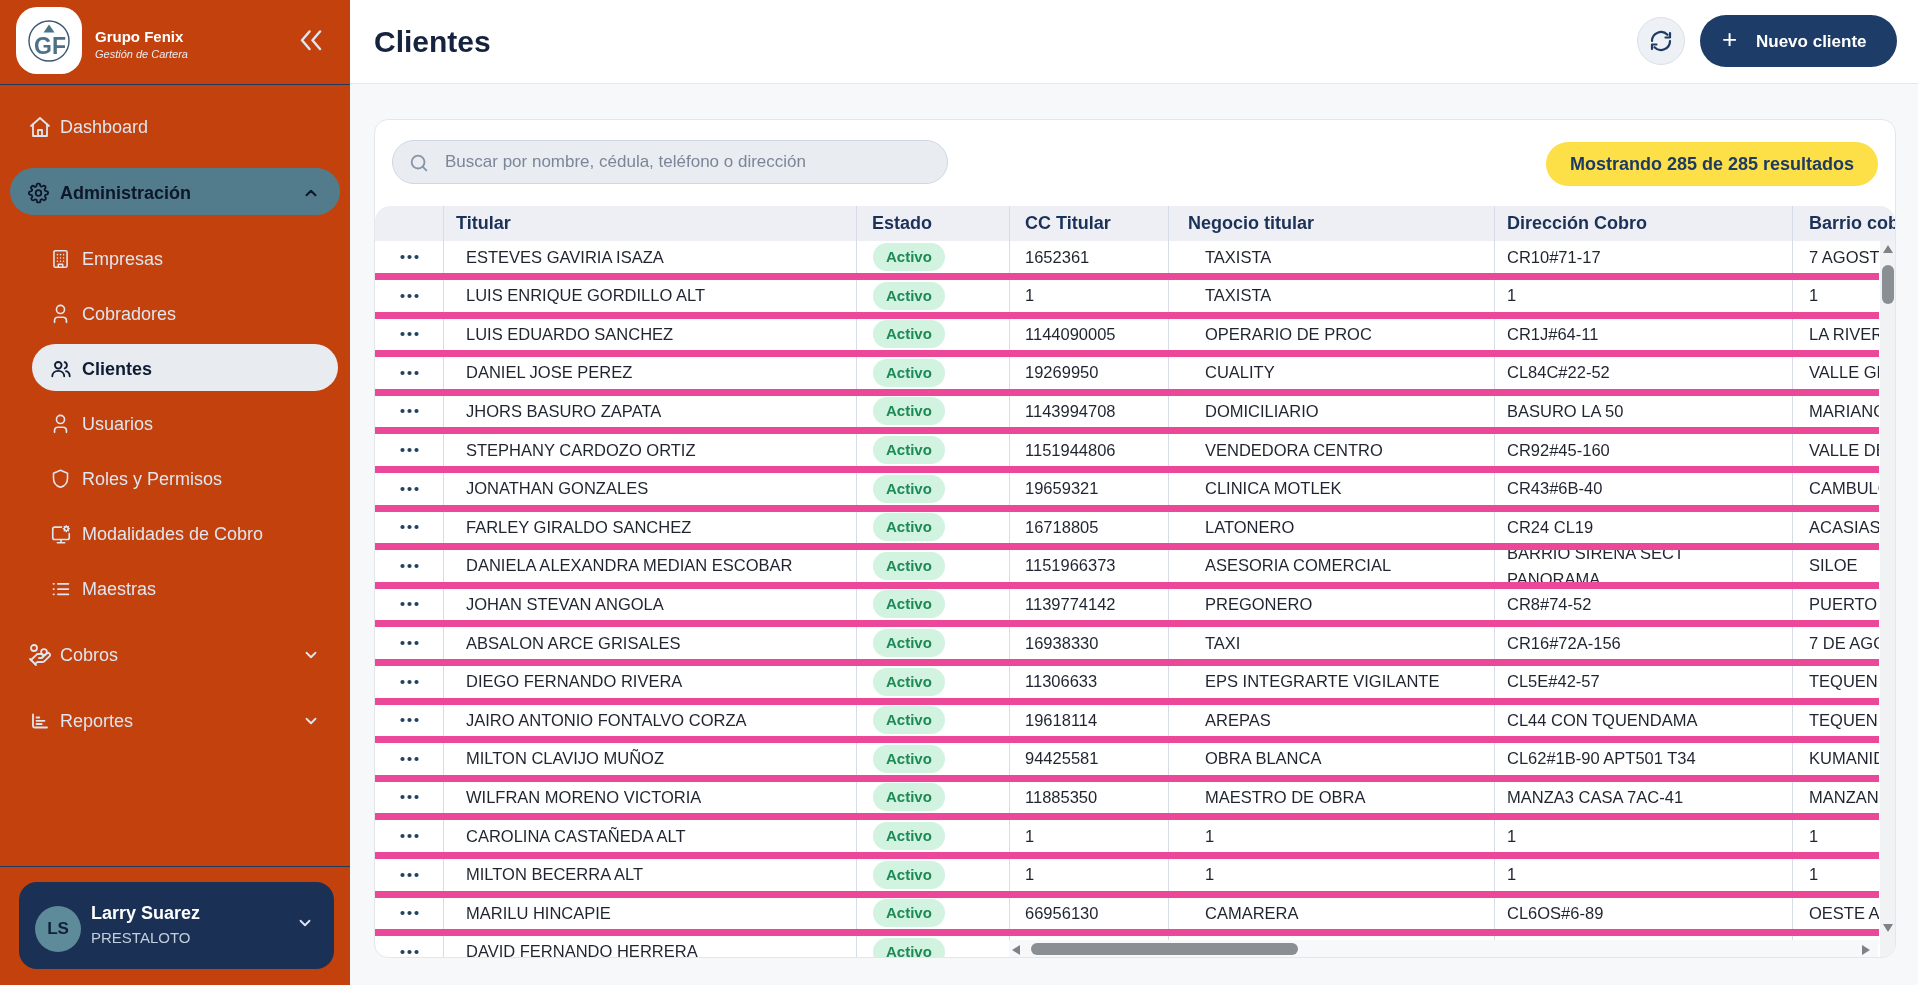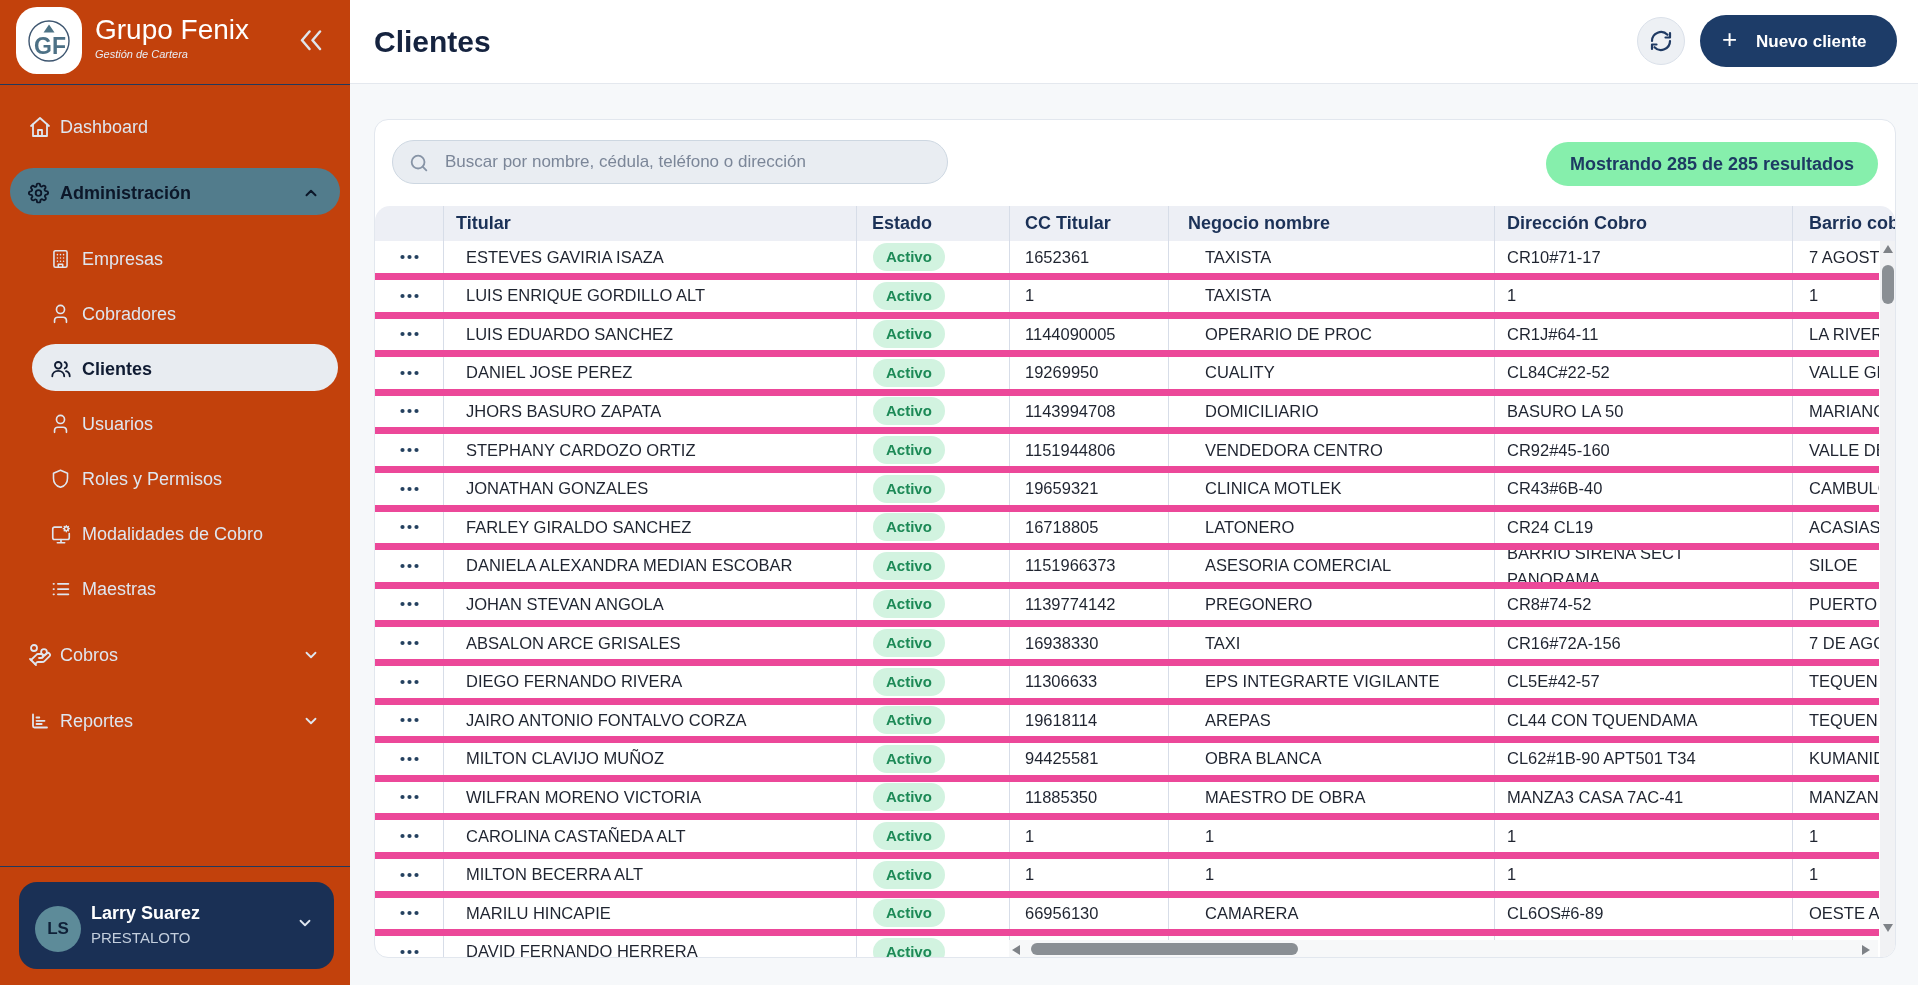--- a/index.html
+++ b/index.html
@@ -2,21 +2,21 @@
 <html lang="es"><head>
 <meta charset="utf-8">
 <title>Clientes</title>
 <style>
   * { margin:0; padding:0; box-sizing:border-box; }
   html,body { width:1918px; height:985px; overflow:hidden; font-family:"Liberation Sans", sans-serif; background:#f6f8fa; }
 
   
   #sidebar { position:absolute; left:0; top:0; width:350px; height:985px; background:#c2410c; }
   #logo { position:absolute; left:16px; top:7px; width:66px; height:67px; background:#fff; border-radius:21px; }
-  #brand { position:absolute; left:95px; top:14px; color:#fff; font-size:28px; font-weight:normal; }
+  #brand { position:absolute; left:95px; top:28px; color:#fff; font-size:15px; font-weight:bold; }
   #brand-sub { position:absolute; left:95px; top:48px; color:#e8edf4; font-size:11px; font-style:italic; }
   #collapse { position:absolute; left:300px; top:30px; }
   #side-sep { position:absolute; left:0; top:84px; width:350px; height:1px; background:#21395d; }
 
   .mi { position:absolute; left:0; width:350px; height:44px; color:#dfe6ef; font-size:18px; }
   .mi .txt { position:absolute; left:60px; top:50%; transform:translateY(-50%); }
   .mi svg.ic { position:absolute; left:28px; top:50%; transform:translateY(-50%); }
   .mi svg.chev { position:absolute; right:30px; top:50%; transform:translateY(-50%); }
 
   .sub .txt { left:82px; }
@@ -36,21 +36,21 @@
   #title { position:absolute; left:24px; top:25px; font-size:30px; font-weight:bold; color:#15233f; }
   #btn-refresh { position:absolute; left:1287px; top:17px; width:48px; height:48px; border-radius:50%; background:#edf0f4; border:1px solid #dbe1ea; }
   #btn-new { position:absolute; left:1350px; top:15px; width:197px; height:52px; border-radius:26px; background:#1d3c68; color:#fff; }
   #btn-new .plus { position:absolute; left:22px; top:9px; font-size:26px; font-weight:normal; }
   #btn-new .lbl { position:absolute; left:56px; top:17px; font-size:17px; font-weight:bold; }
 
   
   #card { position:absolute; left:374px; top:119px; width:1522px; height:839px; background:#fff; border:1px solid #e2e7ee; border-radius:14px; overflow:hidden; }
   #search { position:absolute; left:17px; top:20px; width:556px; height:44px; background:#e9edf2; border:1px solid #cdd7e1; border-radius:22px; }
   #search .ph { position:absolute; left:52px; top:11px; font-size:17px; color:#7b8698; }
-  #results { position:absolute; right:17px; top:22px; height:44px; background:#86efac; border-radius:22px; font-size:18px; font-weight:bold; color:#1d3a63; line-height:44px; padding:0 24px; }
+  #results { position:absolute; right:17px; top:22px; height:44px; background:#fde047; border-radius:22px; font-size:18px; font-weight:bold; color:#1d3a63; line-height:44px; padding:0 24px; }
 
   
   #thead { position:absolute; left:0; top:86px; width:1520px; height:35px; background:#edeff5; border-radius:15px 15px 0 0; }
   .th { position:absolute; top:0; height:35px; line-height:35px; font-size:18px; font-weight:bold; color:#1b3157; white-space:nowrap; }
   #tbody { position:absolute; left:0; top:121px; width:1504px; height:718px; overflow:hidden; }
   .row { position:absolute; left:0; width:1520px; height:39px; border-bottom:7px solid #ec4899; }
   .cell { position:absolute; top:0; height:100%; display:flex; align-items:center; font-size:16.5px; color:#1f2430; white-space:nowrap; overflow:hidden; }
   .dots { position:absolute; left:0; width:68px; height:100%; display:flex; align-items:center; justify-content:center; }
   .c-tit { left:91px; width:380px; }
   .c-est { left:498px; width:140px; }
@@ -221,21 +221,21 @@
         <path d="M20 20l-4-4"></path>
       </svg>
     <span class="ph">Buscar por nombre, cédula, teléfono o dirección</span>
   </div>
   <div id="results">Mostrando 285 de 285 resultados</div>
 
   <div id="thead">
     <span class="th" style="left:81px;">Titular</span>
     <span class="th" style="left:497px;">Estado</span>
     <span class="th" style="left:650px;">CC Titular</span>
-    <span class="th" style="left:813px;">Negocio nombre</span>
+    <span class="th" style="left:813px;">Negocio titular</span>
     <span class="th" style="left:1132px;">Dirección Cobro</span>
     <span class="th" style="left:1434px;">Barrio cob</span>
   </div>
   <div class="vline" style="left:68px;"></div>
   <div class="vline" style="left:481px;"></div>
   <div class="vline" style="left:634px;"></div>
   <div class="vline" style="left:793px;"></div>
   <div class="vline" style="left:1119px;"></div>
   <div class="vline" style="left:1417px;"></div>
 

